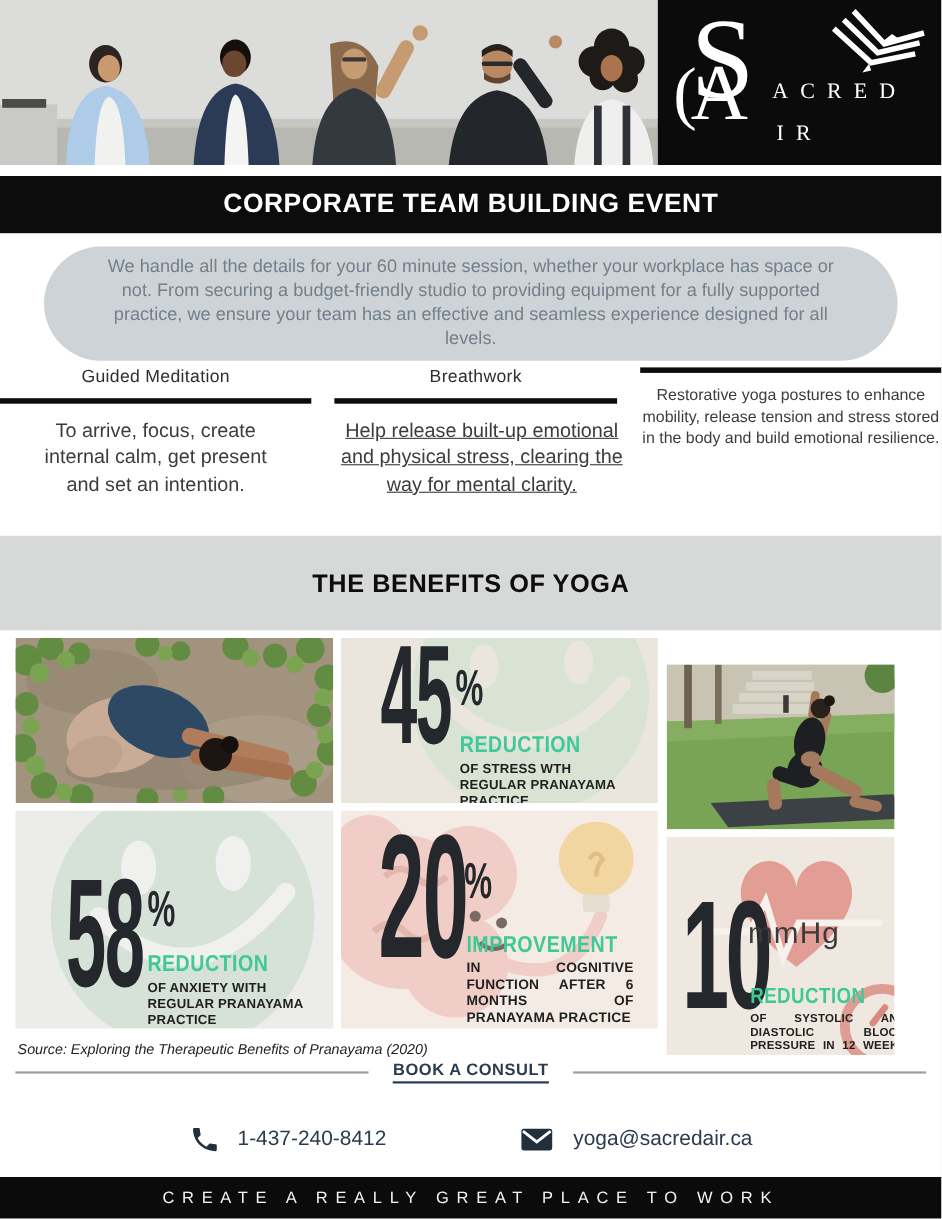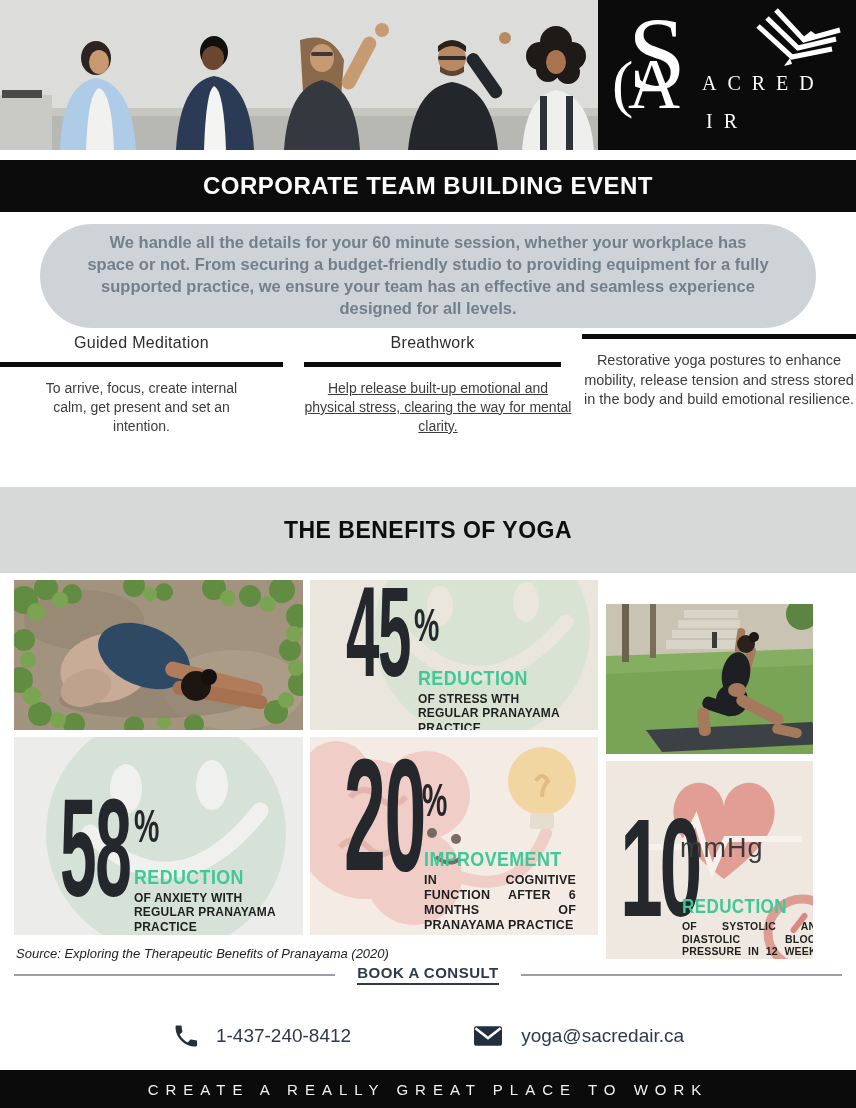--- a/index.html
+++ b/index.html
@@ -20,27 +20,27 @@
   
   .event-banner{position:absolute;left:0;top:160px;width:856px;height:52px;background:#0c0c0c;
     display:flex;align-items:center;justify-content:center;}
   .event-banner span{color:#fff;font-size:24px;font-weight:700;letter-spacing:0.5px;}
   .benefits-banner{position:absolute;left:0;top:487px;width:856px;height:86px;background:#d6d9d8;
     display:flex;align-items:center;justify-content:center;}
   .benefits-banner span{color:#0d0d0d;font-size:23px;font-weight:700;letter-spacing:0.5px;}
   
   .intro{position:absolute;left:40px;top:224px;width:776px;height:104px;background:#ced3d7;border-radius:58px;
     display:flex;align-items:center;justify-content:center;padding:10px 46px;}
-  .intro p{margin:0;color:#73808b;font-size:16.5px;line-height:1.32;text-align:center;font-weight:bold;}
+  .intro p{margin:0;color:#73808b;font-size:16.5px;line-height:1.32;text-align:center;}
   
   .services{position:absolute;left:0;top:334px;width:856px;height:146px;}
   .svc{position:absolute;top:0;text-align:center;}
   .svc .svc-title{font-size:16px;color:#2e2e2e;letter-spacing:0.3px;margin:0 0 10px 0;font-weight:400;}
   .svc .svc-rule{height:5px;background:#0c0c0c;margin-bottom:12px;}
-  .svc .svc-desc{font-size:14px;color:#3c3c3c;line-height:1.35;margin:0 auto;}
+  .svc .svc-desc{font-size:18px;color:#3c3c3c;line-height:1.35;margin:0 auto;}
   .svc1{left:0;width:283px;}   .svc1 .svc-desc{width:226px;}
   .svc2{left:304px;width:257px;} .svc2 .svc-desc{width:268px;text-decoration:underline;}
   .svc3{left:582px;width:274px;} .svc3 .svc-desc{width:272px;font-size:14.5px;}
   
   .tile{position:absolute;overflow:hidden;}
   .t-r1{top:580px;height:150px;} .t-r2{top:737px;height:198px;}
   .t-c1{left:14px;width:289px;} .t-c2{left:310px;width:288px;} .t-c3{left:606px;width:207px;margin-top:24px;}
   .stat-num{position:absolute;font-weight:700;color:#24272b;line-height:0.78;letter-spacing:-3px;
     transform:scaleX(0.47);transform-origin:left top;}
   .stat-pct{position:absolute;font-weight:700;color:#24272b;line-height:1;transform:scaleX(0.62);transform-origin:left top;}

